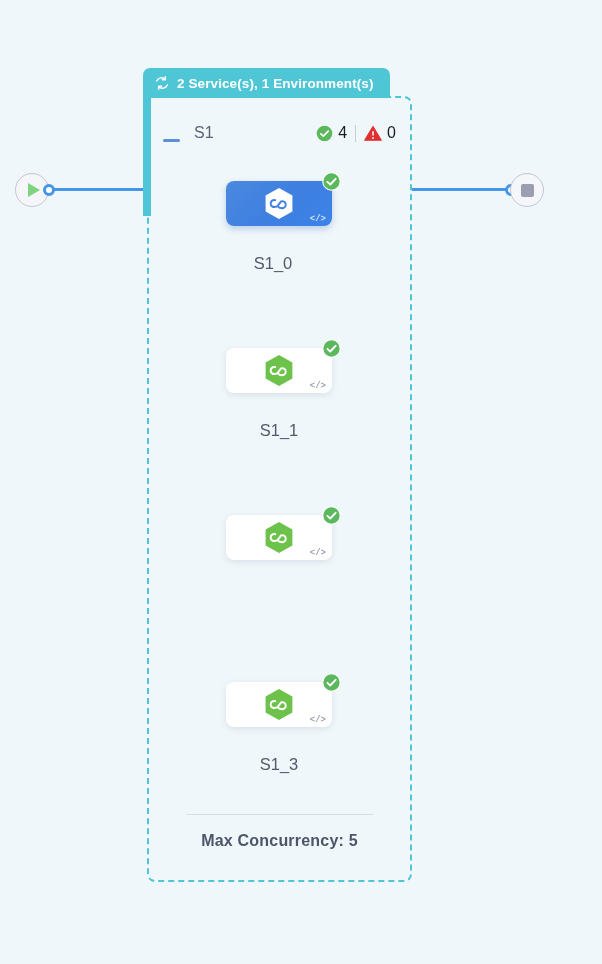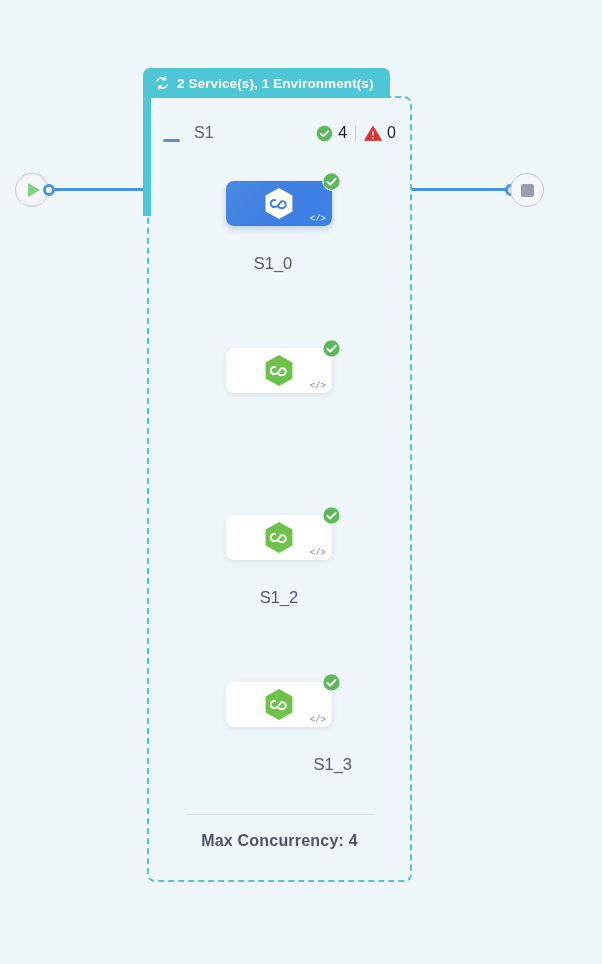--- a/index.html
+++ b/index.html
@@ -300,49 +300,49 @@
         <path d="M11.3 13.2 a3.5 3.5 0 1 0 0 6.6 a3.5 3.5 0 0 0 2.6 -1.2
                  l3.2 -4.2 a3.5 3.5 0 1 1 0 6.6 a3.5 3.5 0 0 1 -2.6 -1.2"></path>
       </g>
     </svg>
     <svg class="badge-check" width="19" height="19" viewBox="0 0 24 24">
       <circle cx="12" cy="12" r="11" fill="#5cb85c" stroke="#ffffff" stroke-width="1.4"></circle>
       <path d="M6.8 12.4 L10.4 15.8 L17.2 8.6" fill="none" stroke="#ffffff" stroke-width="2.4" stroke-linecap="round" stroke-linejoin="round"></path>
     </svg>
     <span class="code-glyph">&lt;/&gt;</span>
   </div>
+  <div class="node-label" style="left:199px; top:421px;">S1_1</div>
 
   <div class="node plain" style="left:226px; top:515px;">
     <svg width="30" height="33" viewBox="0 0 30 33">
       <path d="M15 1 L28.4 8.6 L28.4 24.4 L15 32 L1.6 24.4 L1.6 8.6 Z" fill="#6cc24a"></path>
       <g fill="none" stroke="#ffffff" stroke-width="1.9" stroke-linecap="round">
         <path d="M11.3 13.2 a3.5 3.5 0 1 0 0 6.6 a3.5 3.5 0 0 0 2.6 -1.2
                  l3.2 -4.2 a3.5 3.5 0 1 1 0 6.6 a3.5 3.5 0 0 1 -2.6 -1.2"></path>
       </g>
     </svg>
     <svg class="badge-check" width="19" height="19" viewBox="0 0 24 24">
       <circle cx="12" cy="12" r="11" fill="#5cb85c" stroke="#ffffff" stroke-width="1.4"></circle>
       <path d="M6.8 12.4 L10.4 15.8 L17.2 8.6" fill="none" stroke="#ffffff" stroke-width="2.4" stroke-linecap="round" stroke-linejoin="round"></path>
     </svg>
     <span class="code-glyph">&lt;/&gt;</span>
   </div>
-  <div class="node-label" style="left:199px; top:588px;">S1_2</div>
 
   <div class="node plain" style="left:226px; top:682px;">
     <svg width="30" height="33" viewBox="0 0 30 33">
       <path d="M15 1 L28.4 8.6 L28.4 24.4 L15 32 L1.6 24.4 L1.6 8.6 Z" fill="#6cc24a"></path>
       <g fill="none" stroke="#ffffff" stroke-width="1.9" stroke-linecap="round">
         <path d="M11.3 13.2 a3.5 3.5 0 1 0 0 6.6 a3.5 3.5 0 0 0 2.6 -1.2
                  l3.2 -4.2 a3.5 3.5 0 1 1 0 6.6 a3.5 3.5 0 0 1 -2.6 -1.2"></path>
       </g>
     </svg>
     <svg class="badge-check" width="19" height="19" viewBox="0 0 24 24">
       <circle cx="12" cy="12" r="11" fill="#5cb85c" stroke="#ffffff" stroke-width="1.4"></circle>
       <path d="M6.8 12.4 L10.4 15.8 L17.2 8.6" fill="none" stroke="#ffffff" stroke-width="2.4" stroke-linecap="round" stroke-linejoin="round"></path>
     </svg>
     <span class="code-glyph">&lt;/&gt;</span>
   </div>
-  <div class="node-label" style="left:192px; top:755px;text-align:right;">S1_3</div>
+  <div class="node-label" style="left:199px; top:755px;">S1_3</div>
 
   <div id="footer-divider"></div>
-  <div id="max-concurrency">Max Concurrency: 4</div>
+  <div id="max-concurrency">Max Concurrency: 5</div>
 
 </div>
 
 </body></html>

